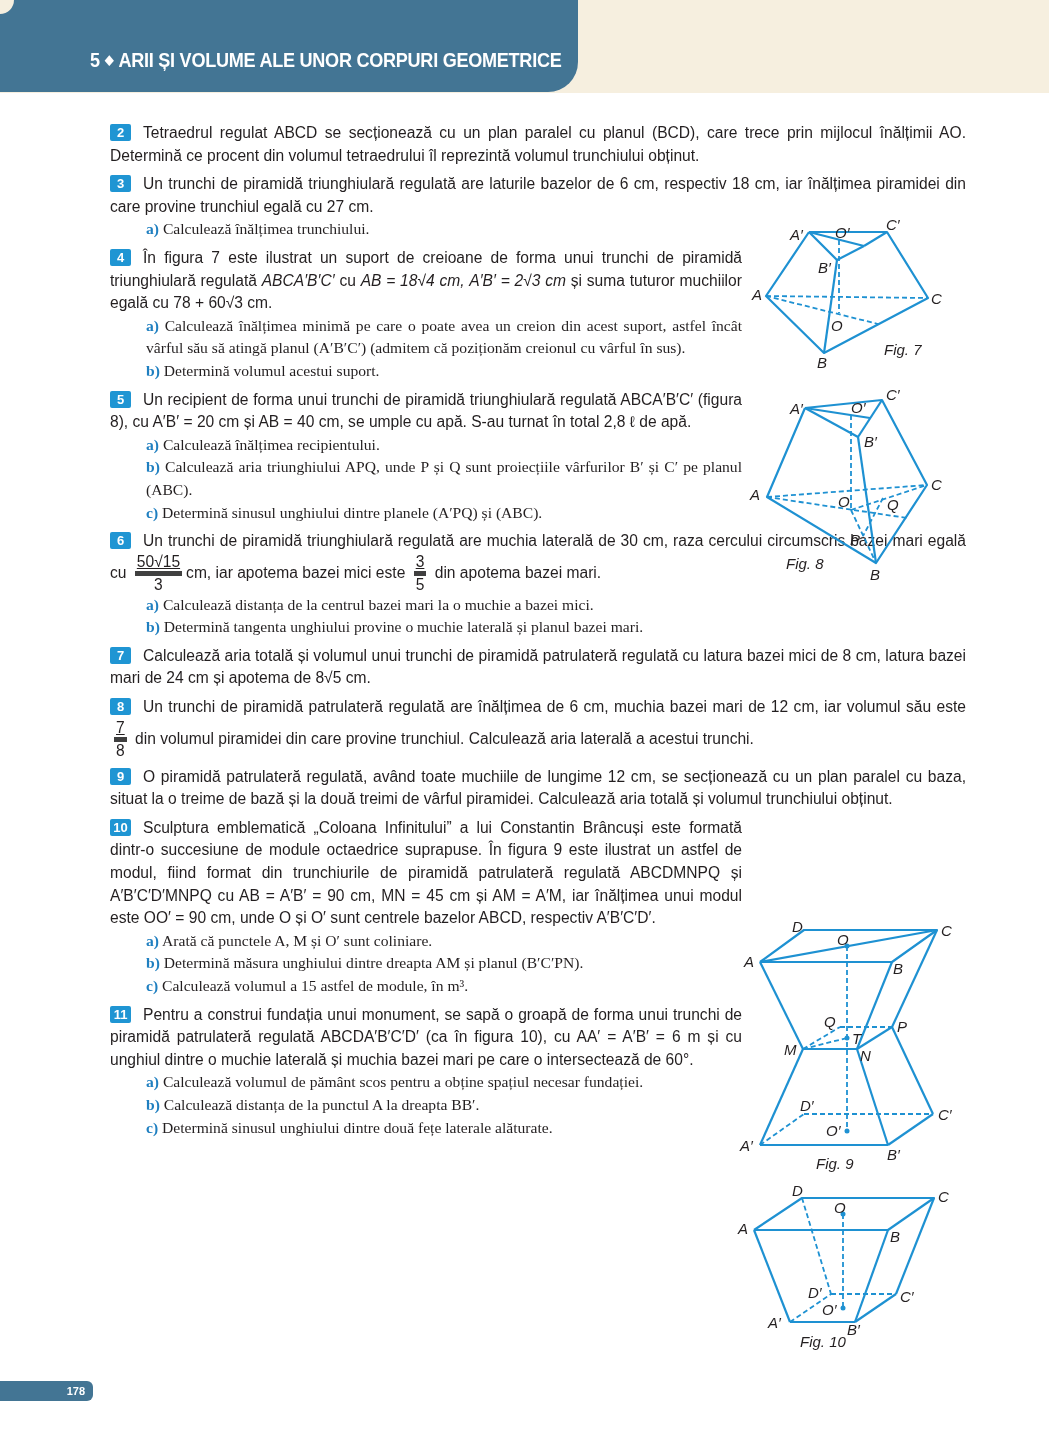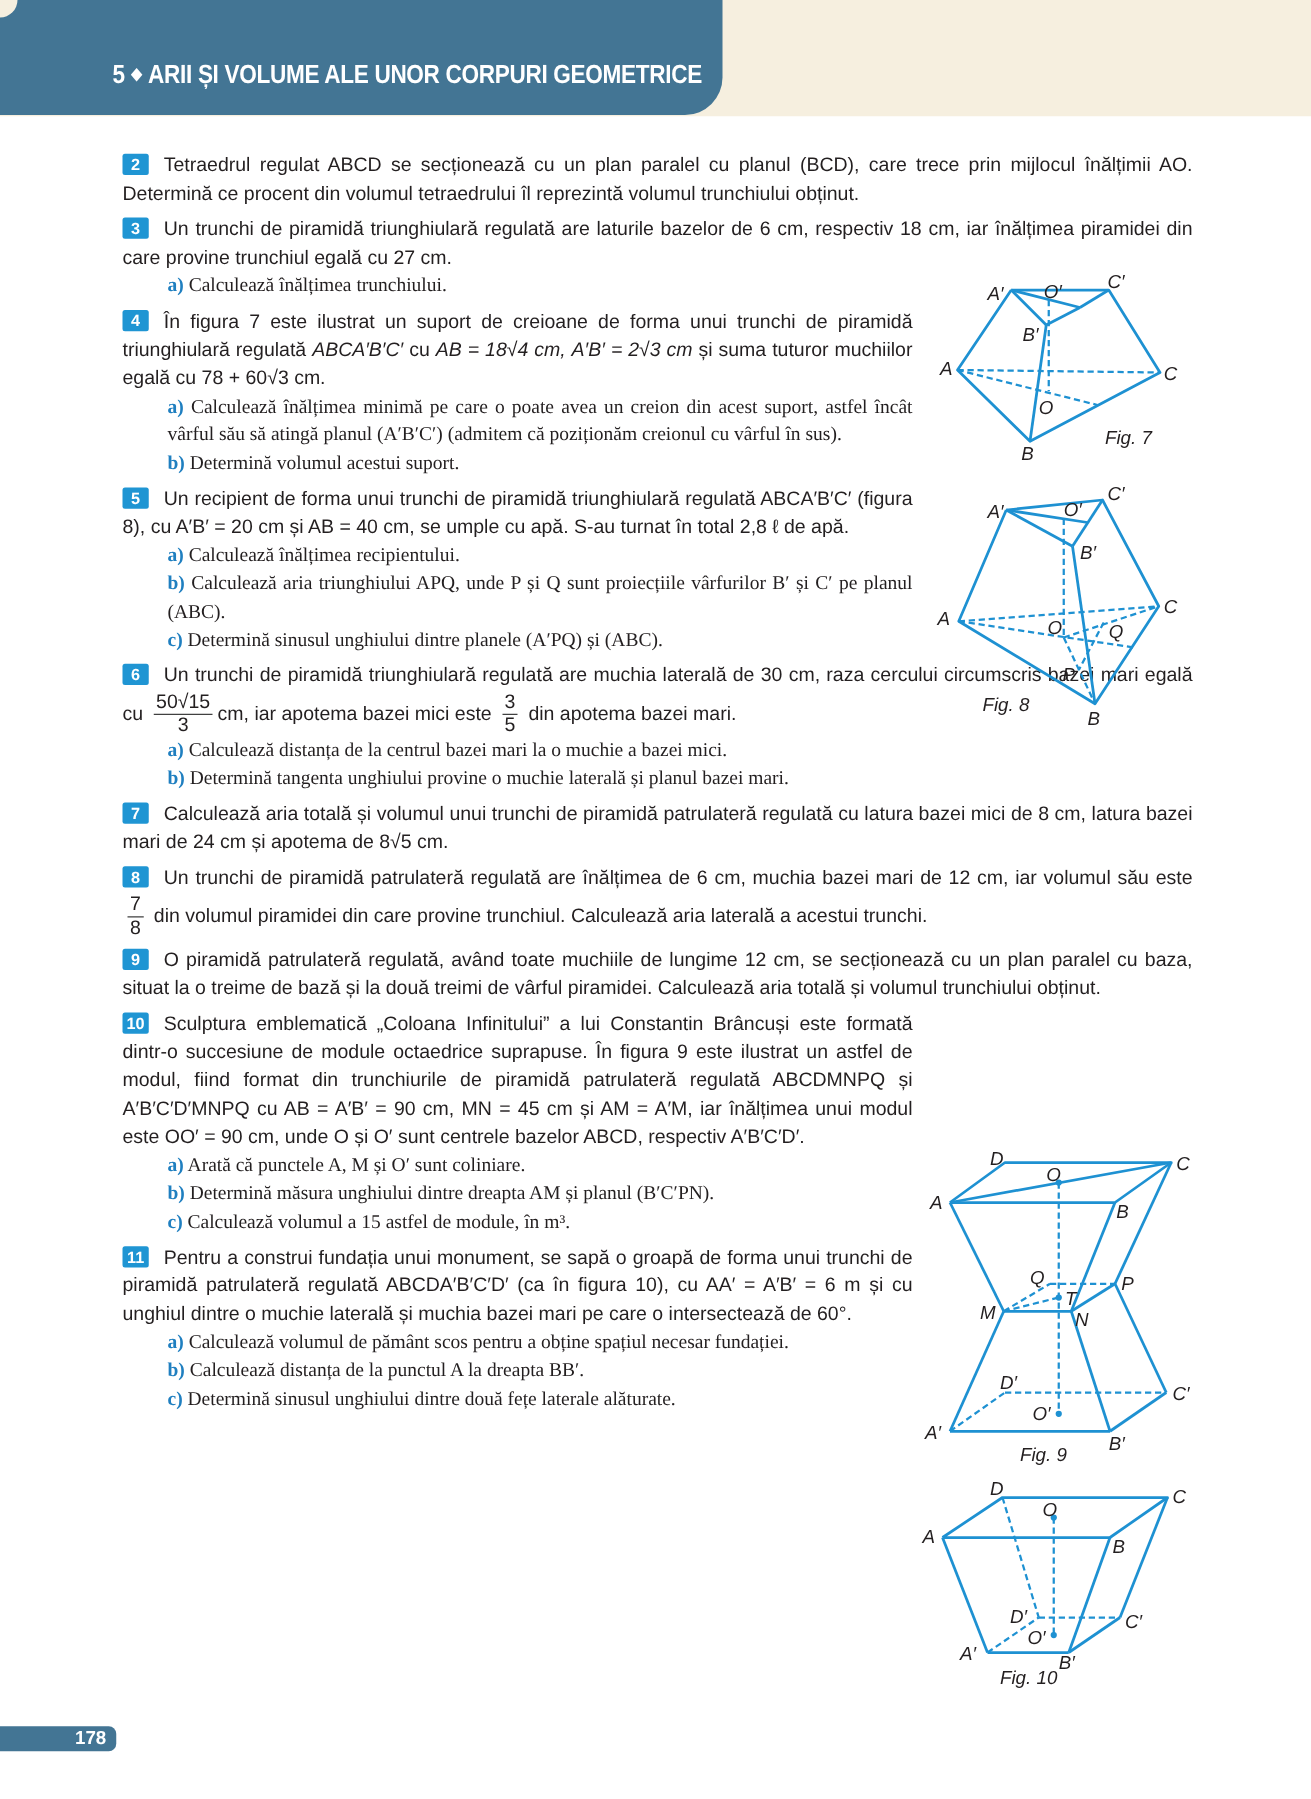--- a/index.html
+++ b/index.html
@@ -8,43 +8,43 @@
   .header-band { position:absolute; left:0; top:0; width:1049px; height:93px; background:#f6efdf; }
   .header-tab { position:absolute; left:0; top:0; width:578px; height:92px; background:#437594;
                 border-radius:0 0 30px 0; }
   .header-tab::before { content:""; position:absolute; left:0; top:0; width:14px; height:14px;
                 background:#f6efdf; border-bottom-right-radius:14px; }
   .header-title { position:absolute; left:90px; top:48px; color:#fff; font-weight:bold; font-size:21px;
                   letter-spacing:-0.3px; font-family:"Liberation Sans Narrow","Liberation Sans", sans-serif;
                   transform:scaleX(0.86); transform-origin:left; white-space:nowrap; }
   .header-title .diamond { display:inline-block; font-size:13px; margin:0 6px; vertical-align:3px; }
 
-  .content { position:absolute; left:98px; top:122px; width:856px; font-size:15.6px; line-height:22.6px; }
+  .content { position:absolute; left:110px; top:122px; width:856px; font-size:15.6px; line-height:22.6px; }
   .ex { position:relative; margin-bottom:6px; }
   .ex p { margin:0; text-align:justify; }
   .badge { display:inline-block; background:#1f95d3; color:#fff; font-weight:bold; font-size:13px;
            min-width:17px; height:17px; line-height:17px; text-align:center; border-radius:2px;
            margin-right:12px; vertical-align:1px; padding:0 2px; }
   .sub { padding-left:36px;font-family:Liberation Serif, serif; }
   .sub-label { color:#1f7fc0; font-weight:bold; }
   .narrow { width:632px; }
   .i { font-style:italic; }
   .frac { display:inline-block; vertical-align:middle; text-align:center; margin:0 4px; line-height:18px; }
   .frac span { display:block; }
-  .frac .num { border-bottom:1px solid #404040; padding:0 2px; }
+  .frac .num { border-bottom:5px solid #404040; padding:0 2px;text-decoration:underline; }
 
   .fig { position:absolute; }
   .fig svg { overflow:visible; }
   .fig text { font-family:"Liberation Sans", sans-serif; font-style:italic; font-size:15px; fill:#231f20; }
   .ln { stroke:#1e91d2; stroke-width:2.2; fill:none; stroke-linejoin:round; }
   .dl { stroke:#1e91d2; stroke-width:1.8; fill:none; stroke-dasharray:5 3; }
   .dot { fill:#1e91d2; }
 
   .page-num { position:absolute; left:0; top:1381px; width:93px; height:20px; background:#437594;
-              border-radius:0 6px 6px 0; color:#fff; font-weight:bold; font-size:15px; text-align:right;
+              border-radius:0 6px 6px 0; color:#fff; font-weight:bold; font-size:11px; text-align:right;
               line-height:20px; padding-right:0; }
   .page-num span { display:inline-block; padding-right:8px; }
 </style>
 </head>
 <body>
 
 <div class="header-band"></div>
 <div class="header-tab"></div>
 <div class="header-title">
   <span>5</span><span class="diamond">◆</span><span>ARII ȘI VOLUME ALE UNOR CORPURI GEOMETRICE</span>

